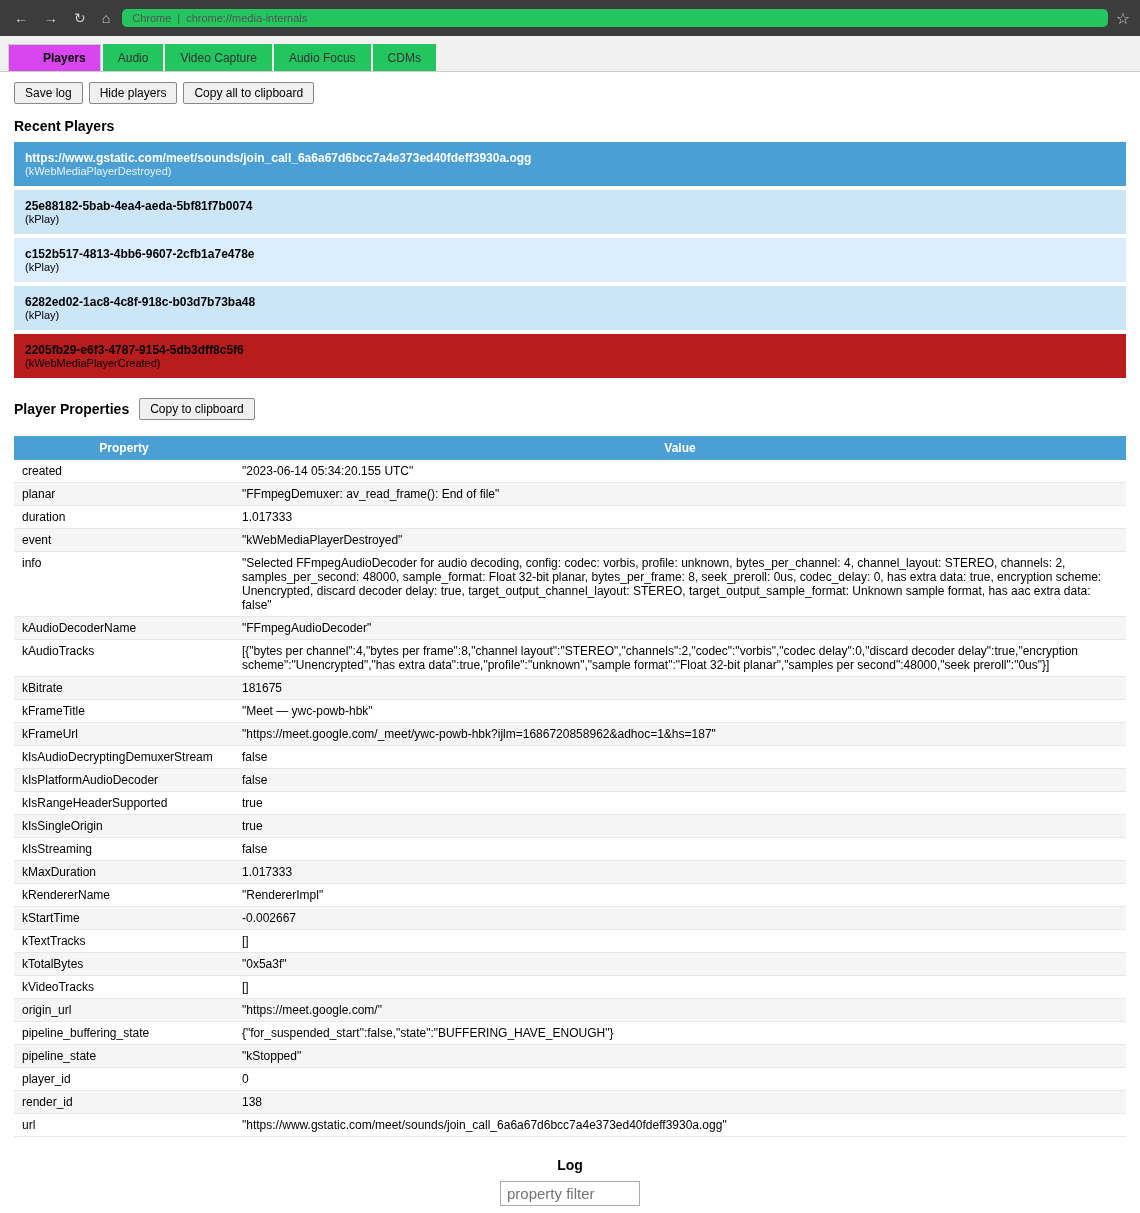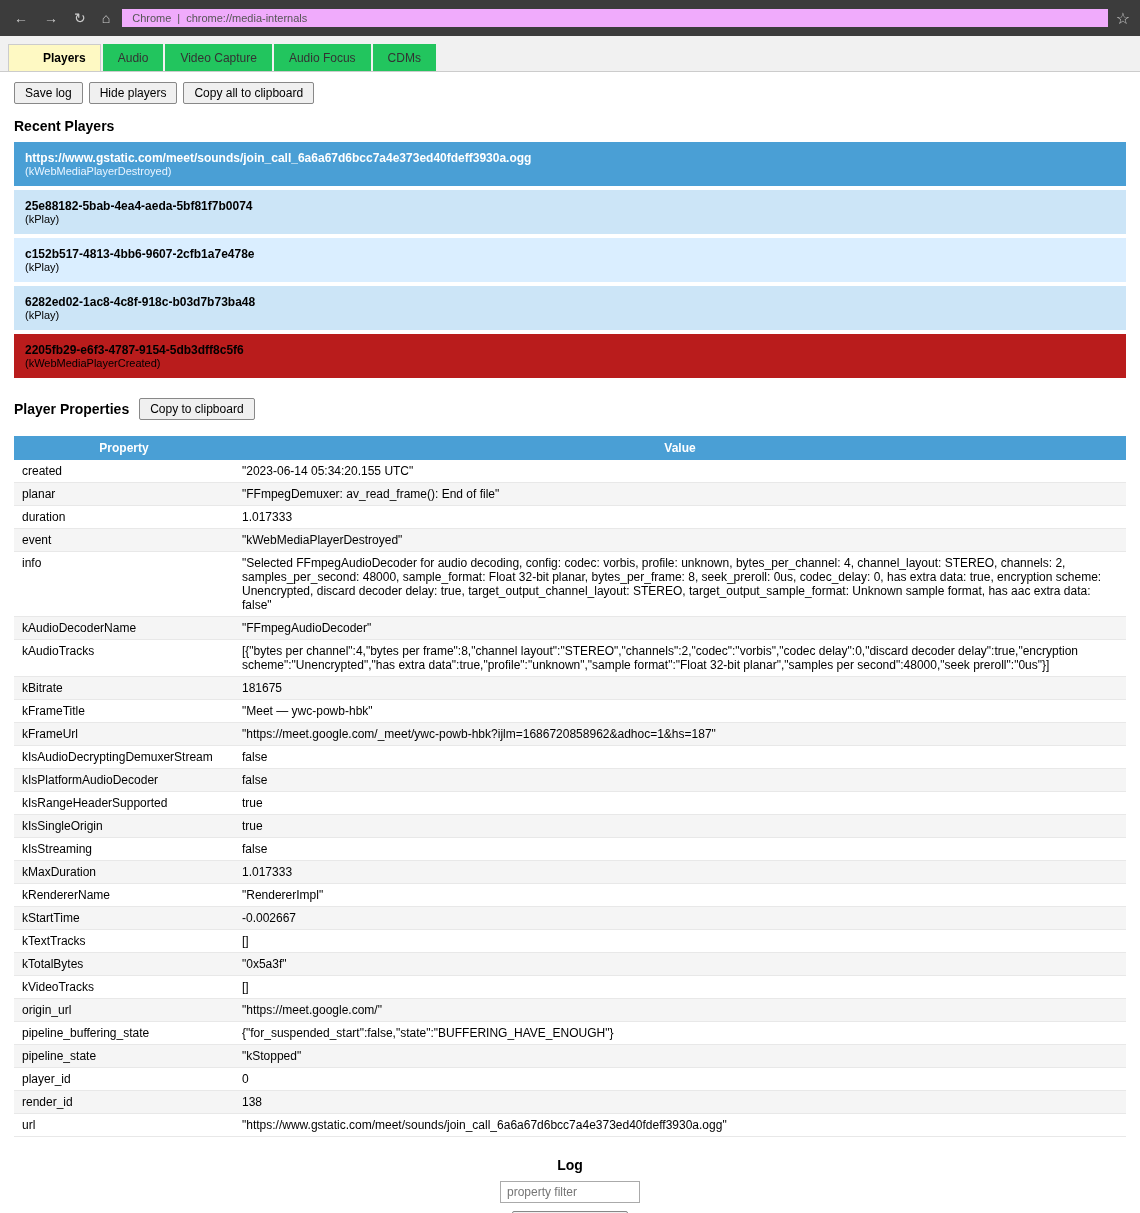--- a/index.html
+++ b/index.html
@@ -17,22 +17,22 @@
     .browser-nav-btn {
       color: #ccc;
       background: none;
       border: none;
       cursor: pointer;
       font-size: 14px;
       padding: 2px 4px;
     }
     .browser-address-bar {
       flex: 1;
-      background: #f0abfc;
-      border-radius: 0;
+      background: #22c55e;
+      border-radius: 5px;
       padding: 3px 10px;
       font-size: 12px;
       display: flex;
       align-items: center;
       gap: 6px;
     }
     .browser-address-bar span { color: #555; font-size: 11px; }
     .browser-address-url { color: #000; }
     .browser-action-btns { display: flex; gap: 6px; color: #ccc; font-size: 16px; }
 
@@ -48,21 +48,21 @@
       padding: 6px 14px;
       font-size: 12px;
       cursor: pointer;
       border: 1px solid transparent;
       border-bottom: none;
       background: #22c55e;
       color: #333;
       margin-right: 2px;
     }
     .page-tab.active {
-      background: #fef9c3;
+      background: #d946ef;
       border-color: #ccc;
       border-bottom-color: #fff;
       color: #000;
       font-weight: bold;
       padding-left: 34px;
     }
 
     
     .content { padding: 10px 14px; }
 
@@ -142,21 +142,21 @@
       display: flex;
       align-items: center;
       gap: 8px;
       margin-bottom: 8px;
       font-size: 14px;
       font-weight: bold;
       flex-direction: column;
     }
     .log-filter-input {
       padding: 3px 6px;
-      font-size: 12px;
+      font-size: 15px;
       border: 1px solid #aaa;
       width: 140px;
     }
     .log-table {
       width: 100%;
       border-collapse: collapse;
       font-size: 12px;
     }
     .log-table th {
       background: #4a9fd5;

